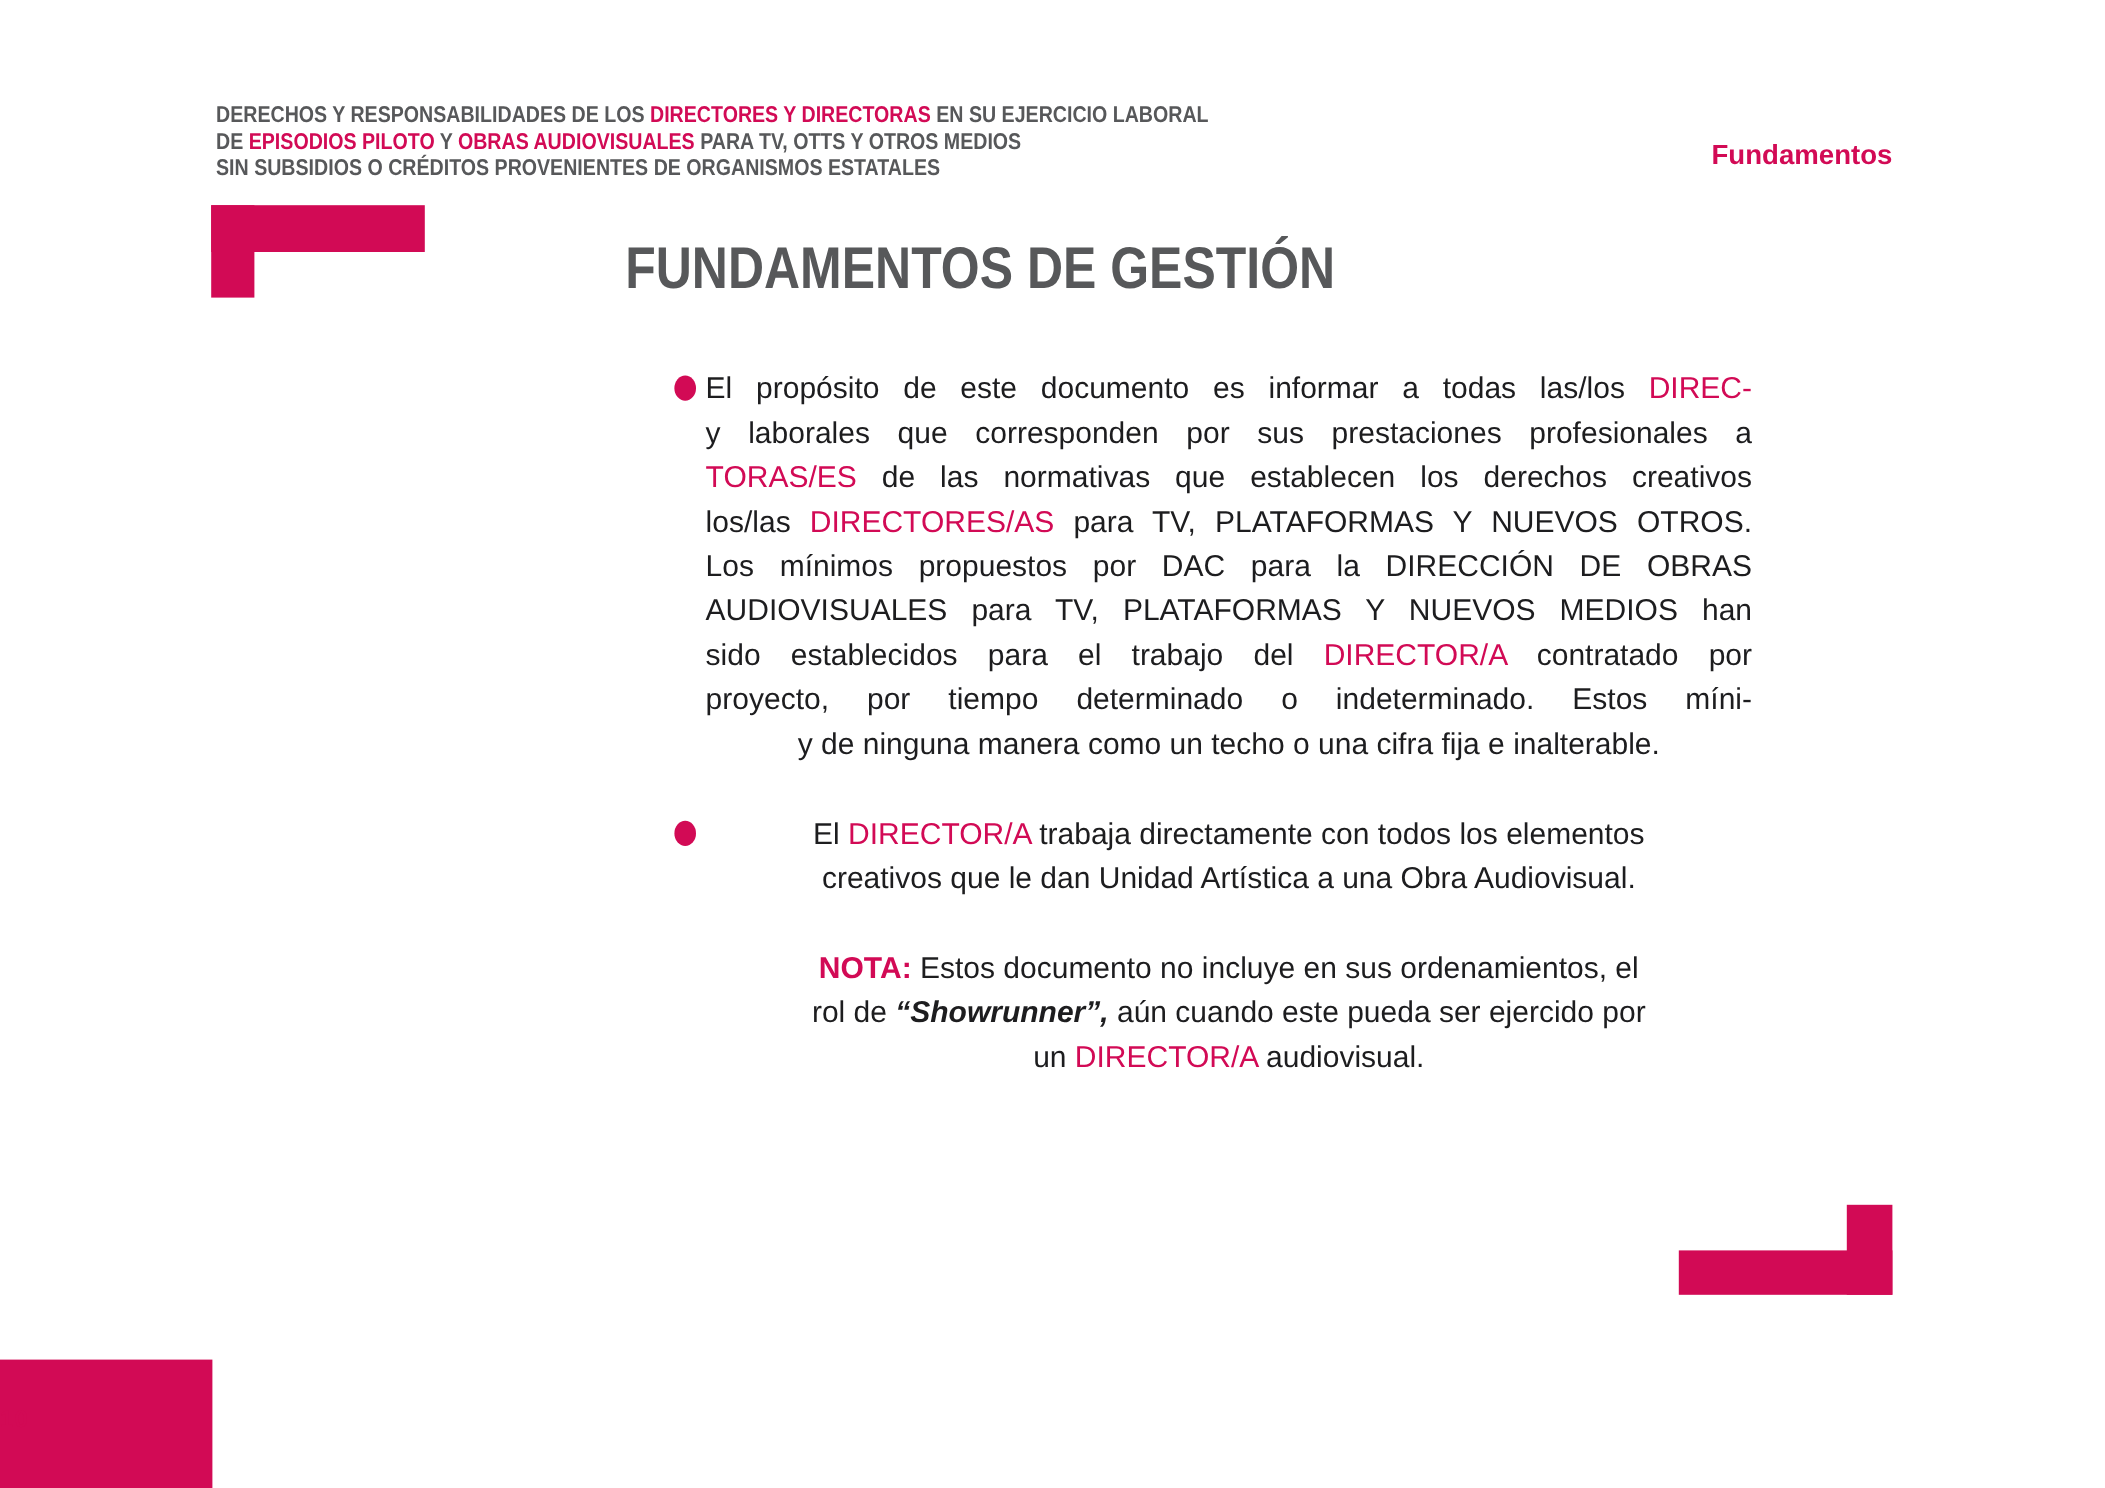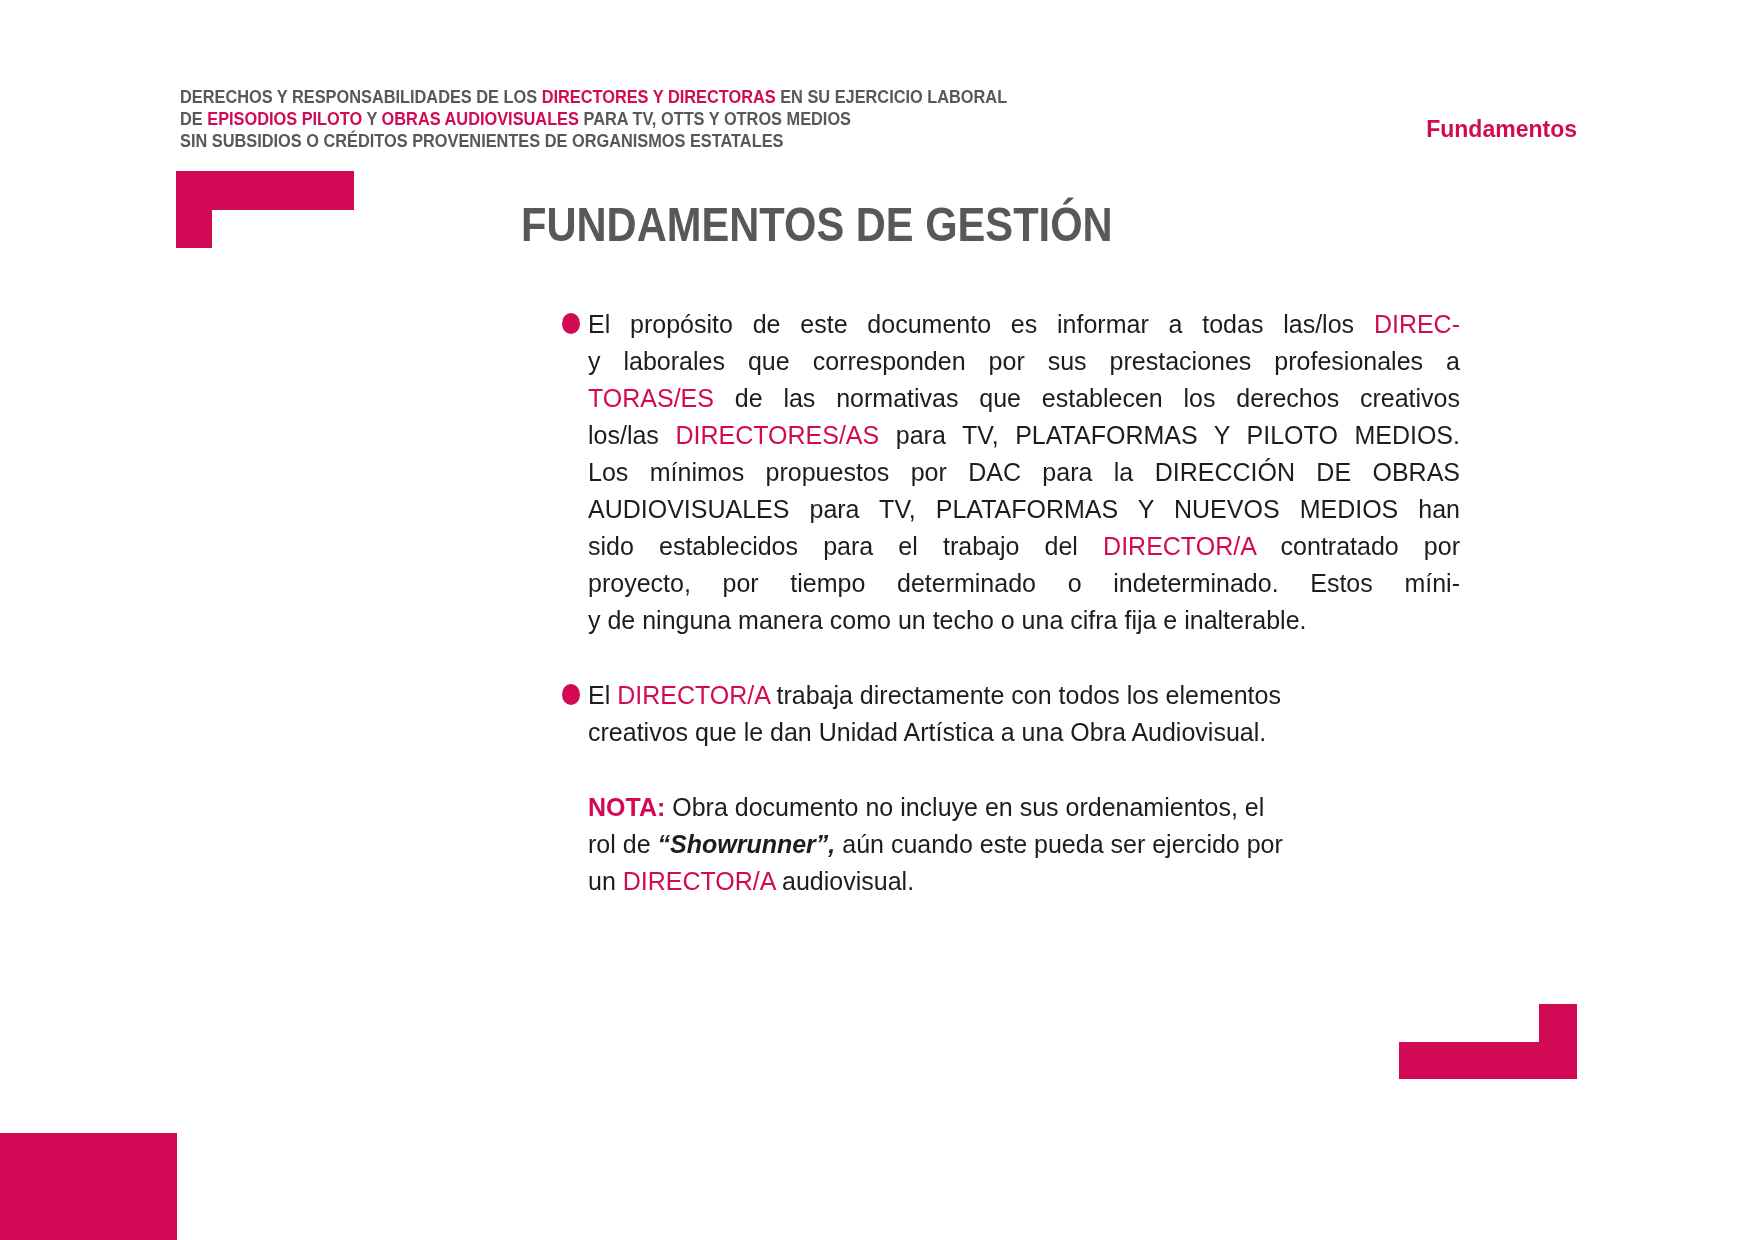--- a/index.html
+++ b/index.html
@@ -30,21 +30,21 @@
     font-size:49px;font-weight:bold;color:var(--heading);
     transform:scaleX(.85);transform-origin:left top;white-space:nowrap;
   }
   
   .body-block{
     position:absolute;left:588px;top:306px;width:872px;
     font-size:25px;line-height:37px;color:var(--body);
   }
   .para{position:relative;margin:0 0 38px 0;}
   .para:last-child{margin-bottom:0;}
-  .line{text-align:left;}
+  .line{text-align:center;}
   .line.j{text-align:justify;text-align-last:justify;}
   .bullet{
     position:absolute;left:-26px;top:7px;width:18px;height:21px;
     border-radius:50%;background:var(--accent);
   }
   .accent{color:var(--accent);}
   .ab{color:var(--accent);font-weight:bold;}
   .bi{font-weight:bold;font-style:italic;}
   
   .pagenum{
@@ -67,34 +67,34 @@
 <div id="shape-tl-stub" class="shape" style="left: 176px; top: 171px; width: 36px; height: 77px;"></div>
 
 <div class="title">FUNDAMENTOS DE GESTIÓN</div>
 
 <div class="body-block" id="body-block">
     <div class="para">
       <span class="bullet"></span>
       <div class="line j"><span>El propósito de este documento es informar a todas las/los </span><span class="accent">DIREC-</span></div>
       <div class="line j"><span>y laborales que corresponden por sus prestaciones profesionales a</span></div>
       <div class="line j"><span class="accent">TORAS/ES</span><span> de las normativas que establecen los derechos creativos</span></div>
-      <div class="line j"><span>los/las </span><span class="accent">DIRECTORES/AS</span><span> para TV, PLATAFORMAS Y PILOTO MEDIOS.</span></div>
+      <div class="line j"><span>los/las </span><span class="accent">DIRECTORES/AS</span><span> para TV, PLATAFORMAS Y NUEVOS OTROS.</span></div>
       <div class="line j"><span>Los mínimos propuestos por DAC para la DIRECCIÓN DE OBRAS</span></div>
       <div class="line j"><span>AUDIOVISUALES para TV, PLATAFORMAS Y NUEVOS MEDIOS han</span></div>
       <div class="line j"><span>sido establecidos para el trabajo del </span><span class="accent">DIRECTOR/A</span><span> contratado por</span></div>
       <div class="line j"><span>proyecto, por tiempo determinado o indeterminado. Estos míni-</span></div>
       <div class="line"><span>y de ninguna manera como un techo o una cifra fija e inalterable.</span></div>
     </div>
     <div class="para">
       <span class="bullet"></span>
       <div class="line"><span>El </span><span class="accent">DIRECTOR/A</span><span> trabaja directamente con todos los elementos</span></div>
       <div class="line"><span>creativos que le dan Unidad Artística a una Obra Audiovisual.</span></div>
     </div>
     <div class="para">
-      <div class="line"><span class="ab">NOTA:</span><span> Obra documento no incluye en sus ordenamientos,  el</span></div>
+      <div class="line"><span class="ab">NOTA:</span><span> Estos documento no incluye en sus ordenamientos,  el</span></div>
       <div class="line"><span>rol de  </span><span class="bi">“Showrunner”,</span><span> aún cuando  este pueda ser ejercido por</span></div>
       <div class="line"><span>un </span><span class="accent">DIRECTOR/A</span><span>  audiovisual.</span></div>
     </div>
   </div>
 
 <div id="shape-br-bar" class="shape" style="left: 1399px; top: 1042px; width: 178px; height: 37px;"></div>
 <div id="shape-br-stub" class="shape" style="left: 1539px; top: 1004px; width: 38px; height: 75px;"></div>
 <div id="shape-bl-rect" class="shape" style="left: 0px; top: 1133px; width: 177px; height: 107px;"></div>
 
 <div class="pagenum">10</div>

